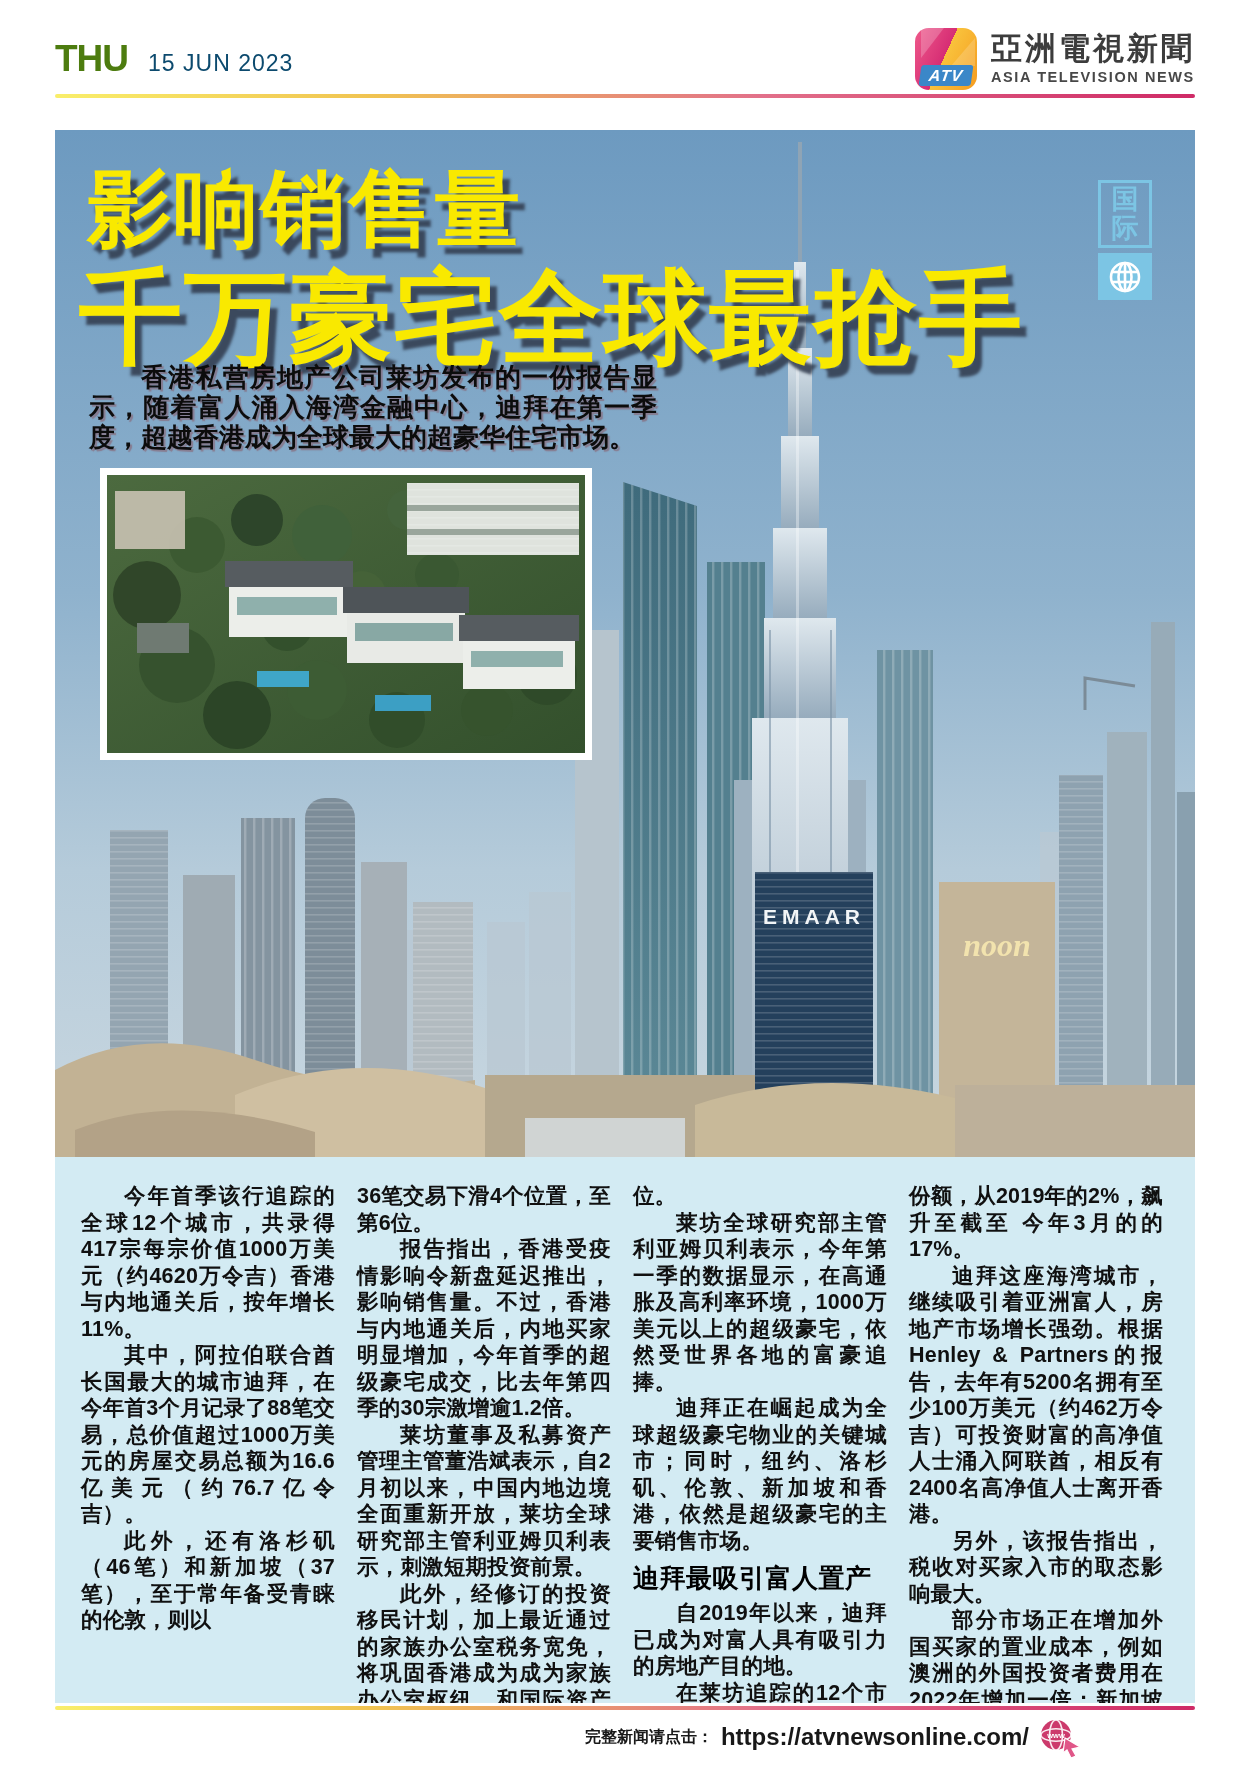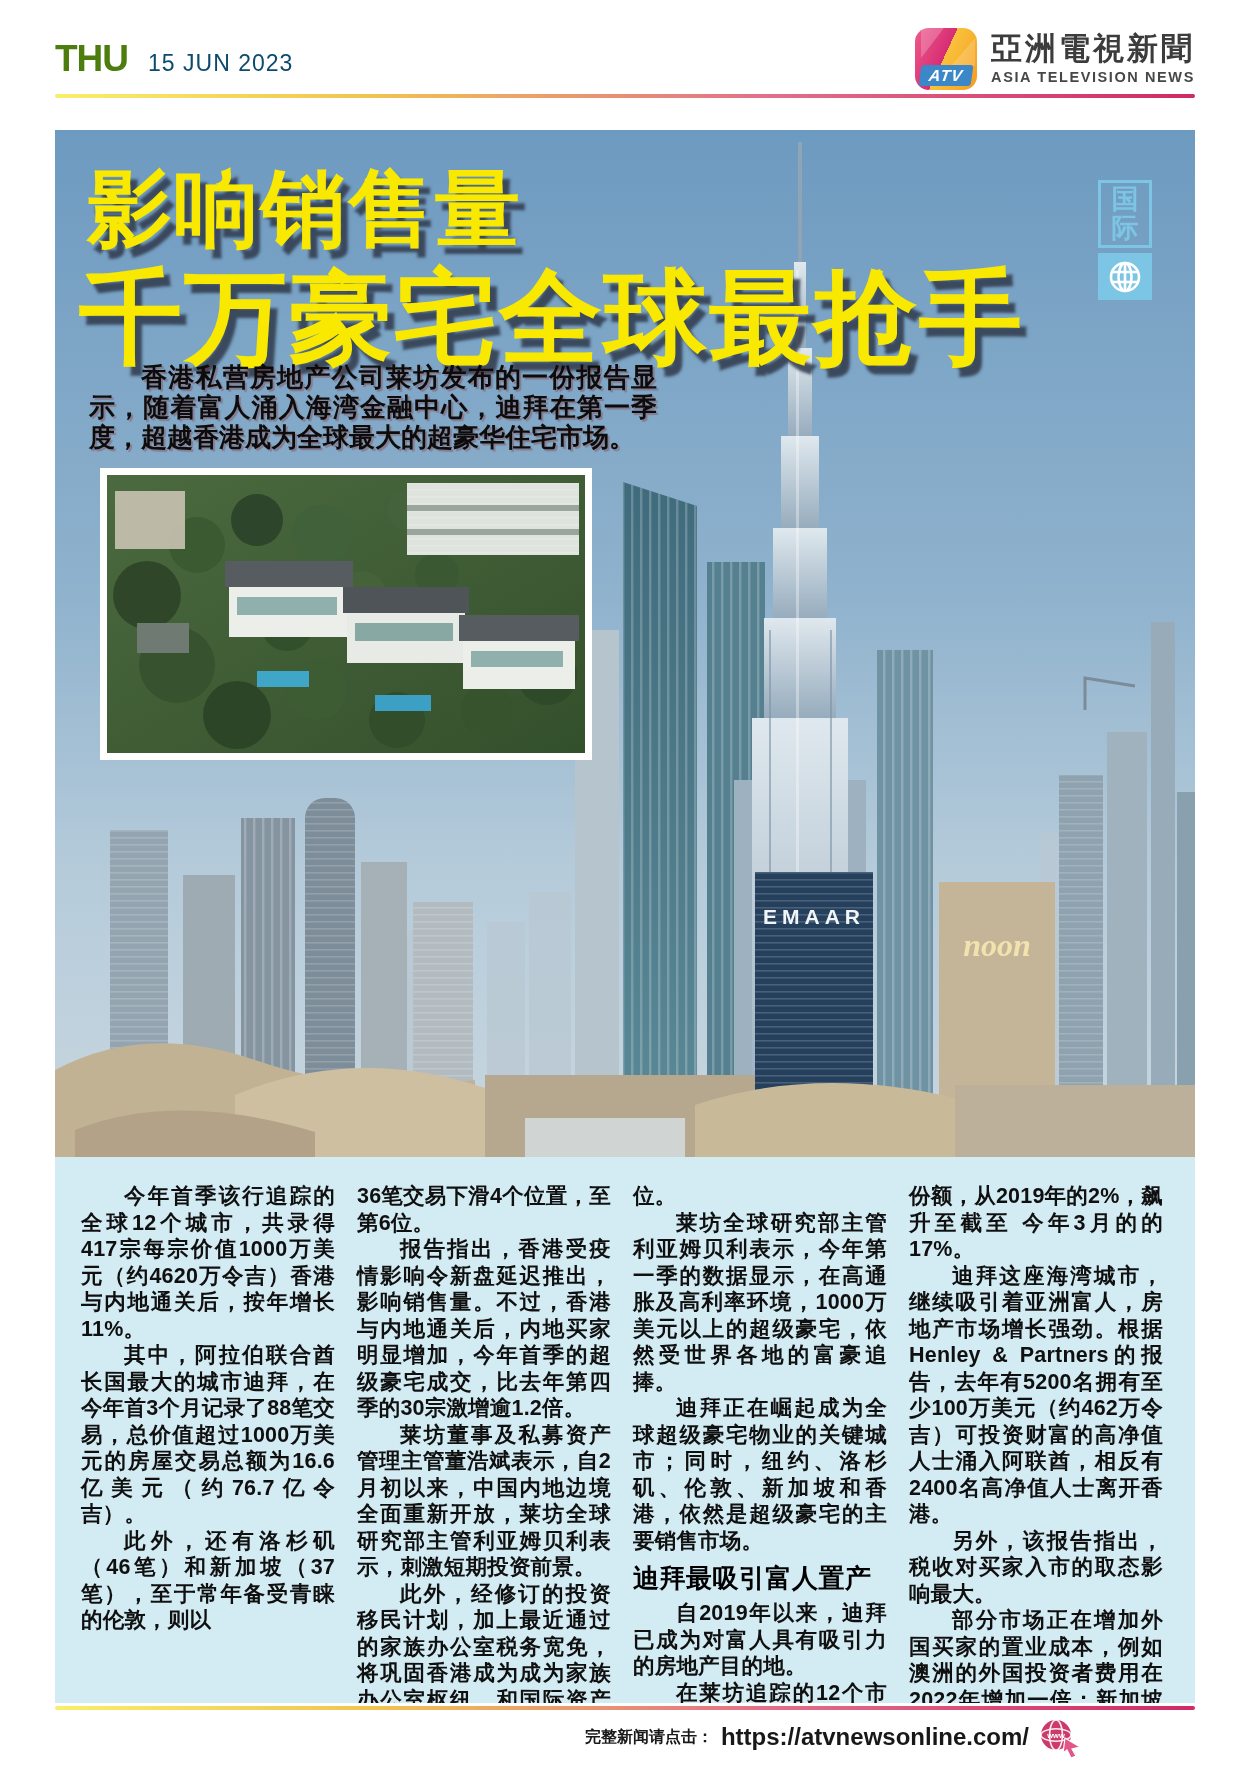--- a/index.html
+++ b/index.html
@@ -14,21 +14,21 @@
   .brand{display:flex;align-items:center;gap:14px;}
   .logo-box{position:relative;width:62px;height:62px;border-radius:14px;overflow:hidden;
             background:linear-gradient(115deg,#ef5a8b 0%,#d62d74 47%,#f9c23c 47%,#f59b1f 100%);}
   .logo-box::before{content:"";position:absolute;left:6px;top:-4px;width:0;height:0;
             border-left:26px solid rgba(255,255,255,.22);border-bottom:34px solid transparent;}
   .logo-box::after{content:"";position:absolute;right:2px;top:10px;width:0;height:0;
             border-right:24px solid rgba(255,255,255,.18);border-top:28px solid transparent;}
   .logo-band{position:absolute;left:5px;right:5px;bottom:4px;height:21px;background:#3b87c8;
             border-radius:3px;transform:skewX(-8deg);display:flex;align-items:center;justify-content:center;
             font-style:italic;font-weight:900;font-size:16px;color:#fff;letter-spacing:1px;z-index:2;}
-  .brand-text{display:flex;flex-direction:column;line-height:1.05;text-align:center;}
+  .brand-text{display:flex;flex-direction:column;line-height:1.05;}
   .brand-cn{font-size:31px;font-weight:900;color:#3c3c3c;letter-spacing:3px;}
   .brand-en{font-size:14.5px;font-weight:700;color:#474747;letter-spacing:1.6px;margin-top:4px;}
   
   .rule{position:absolute;left:55px;width:1140px;height:4px;border-radius:2px;
         background:linear-gradient(90deg,#f9ee6a 0%,#f0c351 28%,#e2708a 62%,#cf2a66 100%);}
   .rule-top{top:94px;}
   .rule-bottom{top:1706px;}
   
   .hero{position:absolute;left:55px;top:130px;width:1140px;height:1027px;overflow:hidden;}
   .hero svg.skyline{position:absolute;left:0;top:0;width:1140px;height:1027px;display:block;}

